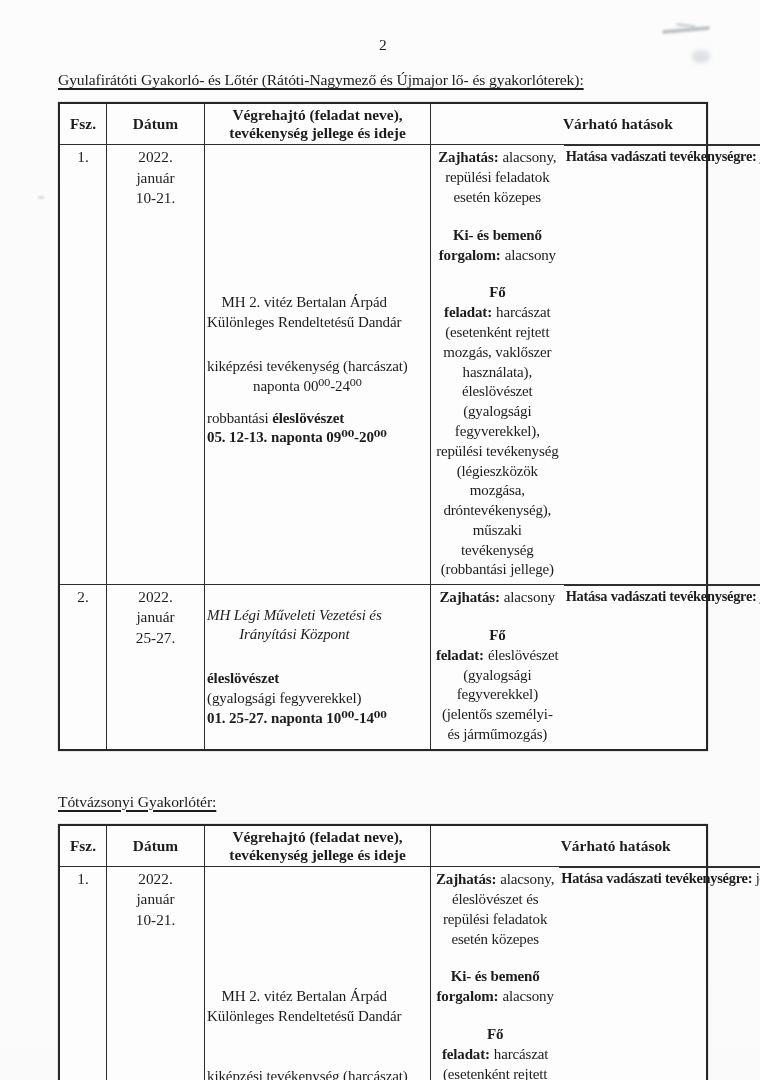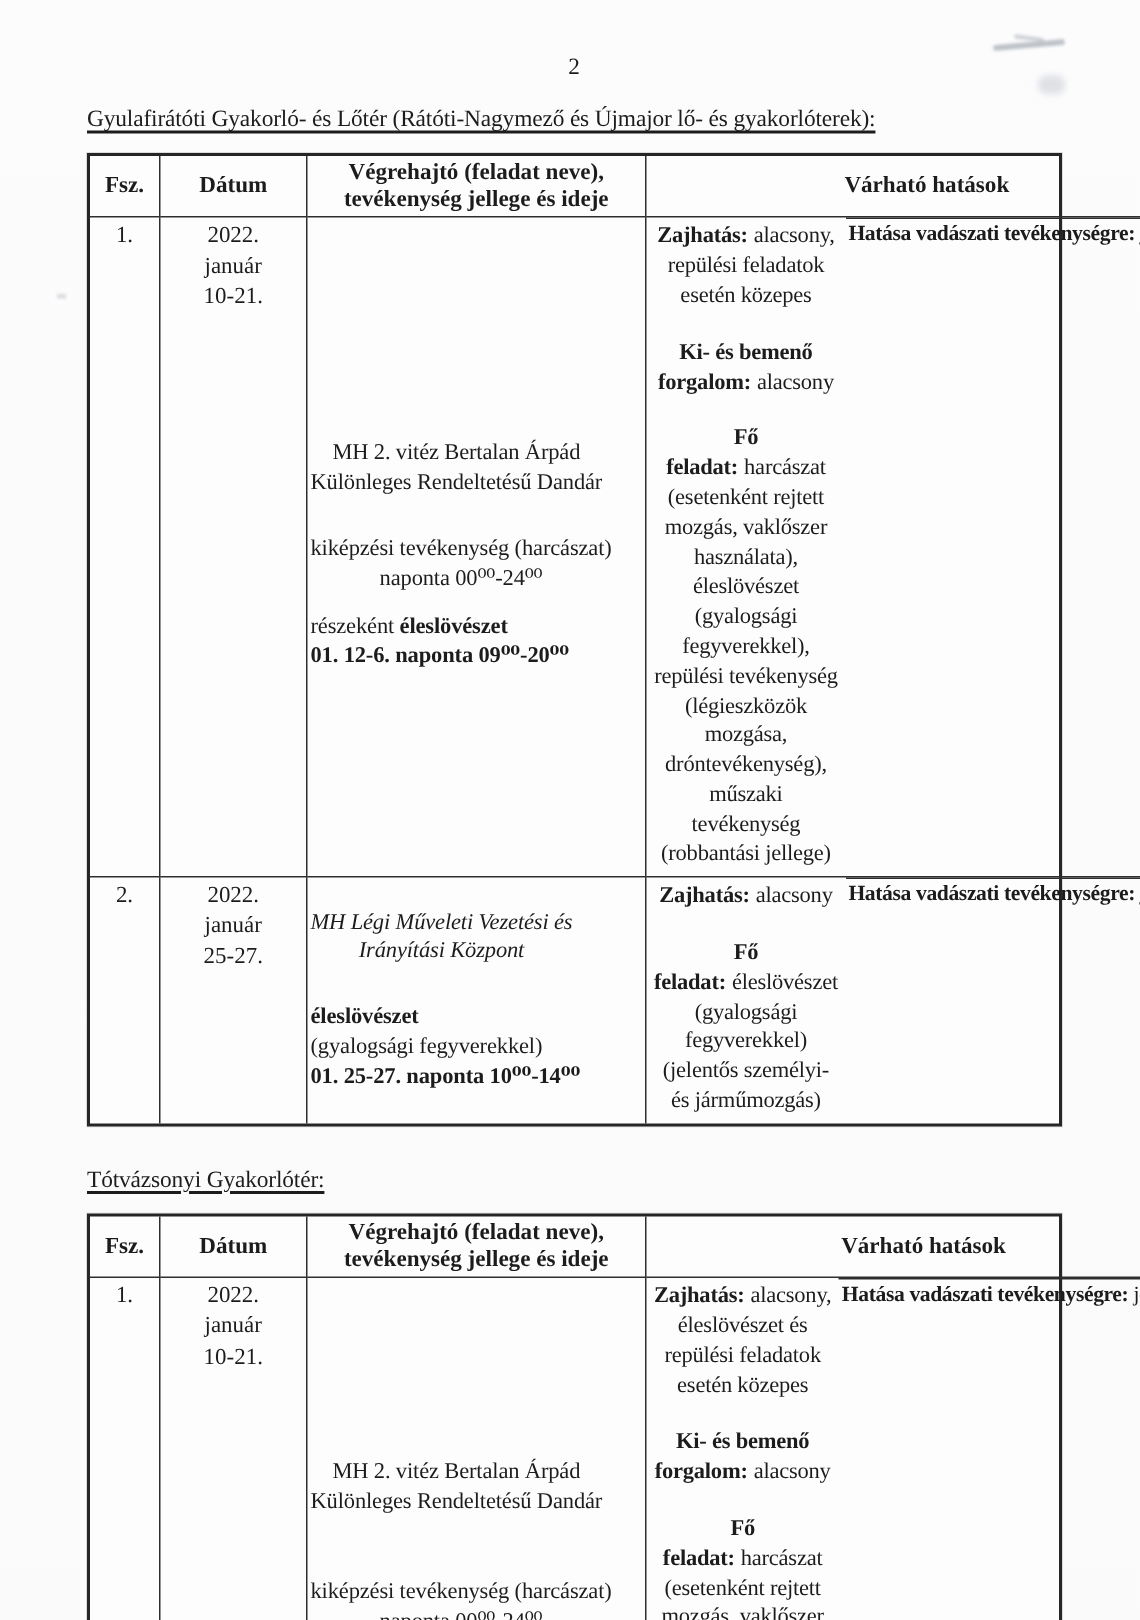--- a/index.html
+++ b/index.html
@@ -26,21 +26,21 @@
   .a3 { left:38px; top:196px; width:6px; height:3px; background:#b6bcc3;
         filter:blur(1px); opacity:.5; }
 
   .page-number { text-align:center; font-size:15.5px; letter-spacing:.5px; }
 
   .sec-title {
     font-size:15.6px; font-weight:normal; margin:17px 0 0 0;
     text-decoration:underline; text-underline-offset:3px;
     text-decoration-thickness:1.5px; letter-spacing:-0.1px;
   }
-  .sec-title.second { margin-top:27px; }
+  .sec-title.second { margin-top:42px; }
 
   .tbl {
     margin-top:13px;
     display:grid;
     grid-template-columns:47px 98px 226px 1fr;
     border:2.5px solid #262626;
     background:#fdfdfe;
     box-shadow:0 0 0 .5px rgba(40,40,40,.2);
   }
   .cell { border-color:#2e2e2e; font-size:15.3px; line-height:1.32; }
@@ -99,22 +99,22 @@
 
     <div class="cell ccell br bb rh1">1.</div>
     <div class="cell ccell br bb preline">2022.
 január
 10-21.</div>
     <div class="cell ccell exec br bb">
       <p class="preline">MH 2. vitéz Bertalan Árpád
 Különleges Rendeltetésű Dandár</p>
       <p class="preline">kiképzési tevékenység (harcászat)
 naponta 00⁰⁰-24⁰⁰</p>
-      <p class="nogap"><span>részeként </span><b>éleslövészet</b></p>
-      <p class="nogap bold">01. 12-6. naponta 09⁰⁰-20⁰⁰</p>
+      <p class="nogap"><span>robbantási </span><b>éleslövészet</b></p>
+      <p class="nogap bold">05. 12-13. naponta 09⁰⁰-20⁰⁰</p>
     </div>
     <div class="cell fx bb">
       <div class="fx-main">
         <p><b class="lbl">Zajhatás:</b><span>alacsony, repülési feladatok esetén közepes</span></p>
         <p><b class="lbl">Ki- és bemenő forgalom:</b><span>alacsony</span></p>
         <p><b class="lbl">Fő feladat:</b><span>harcászat (esetenként rejtett mozgás, vaklőszer használata), éleslövészet (gyalogsági fegyverekkel), repülési tevékenység (légieszközök mozgása, dróntevékenység), műszaki tevékenység (robbantási jellege)</span></p>
       </div>
       <div class="fx-foot"><b>Hatása vadászati tevékenységre:</b> <span>jelentős</span></div>
     </div>
 

